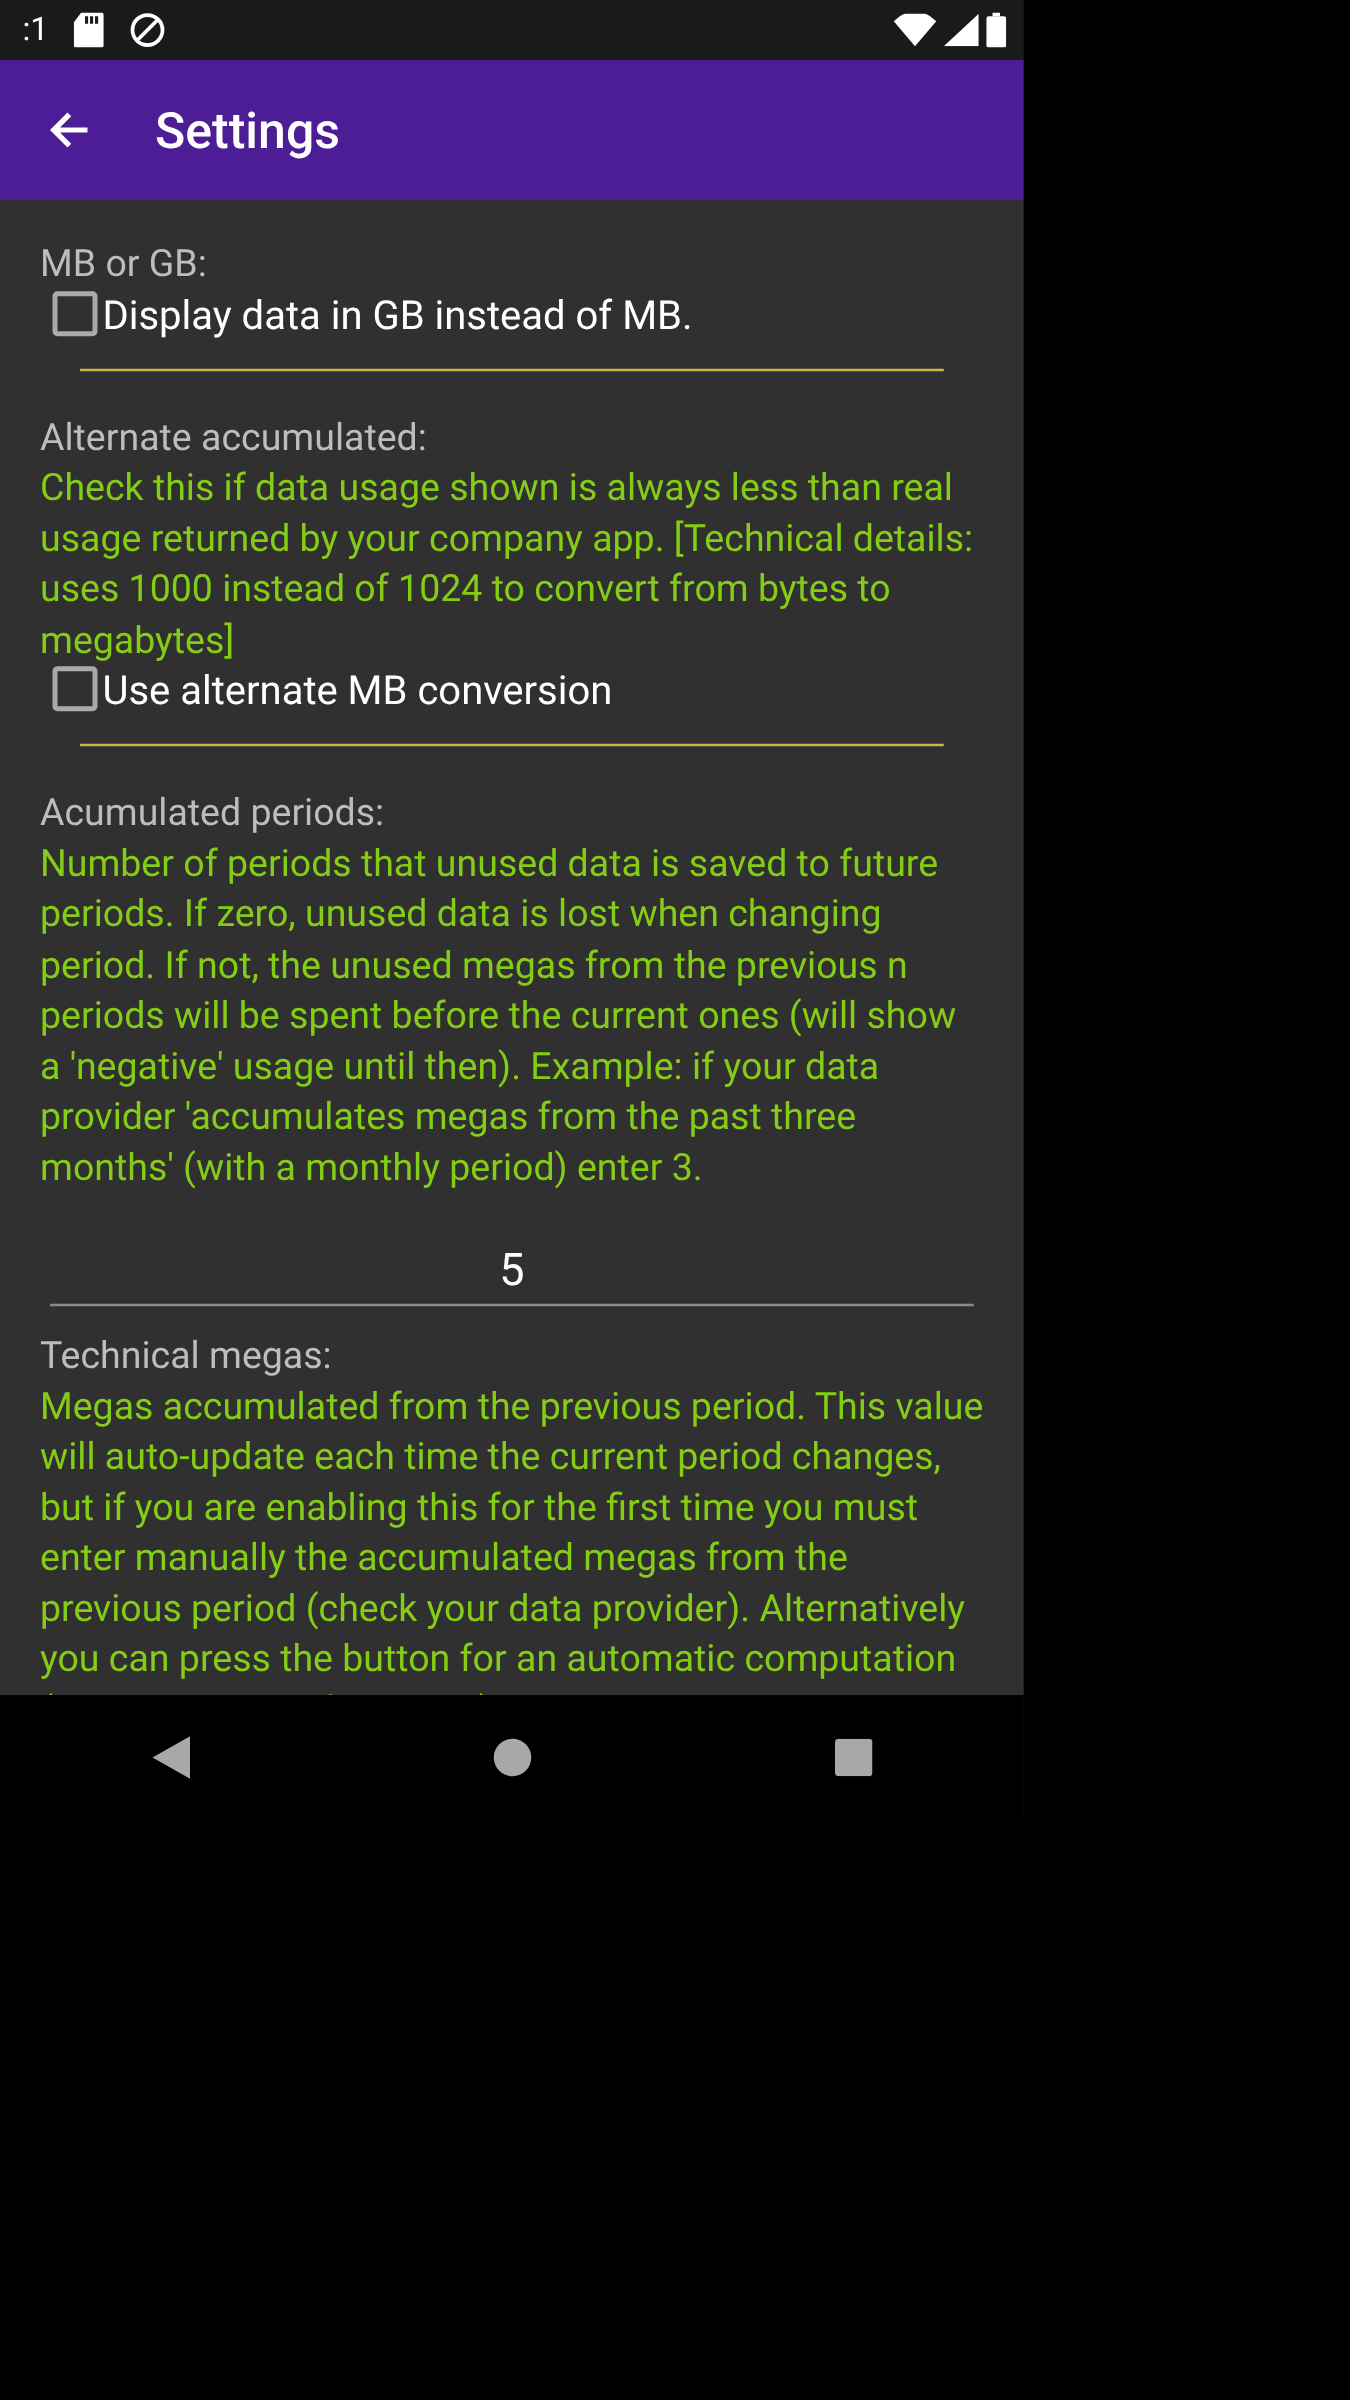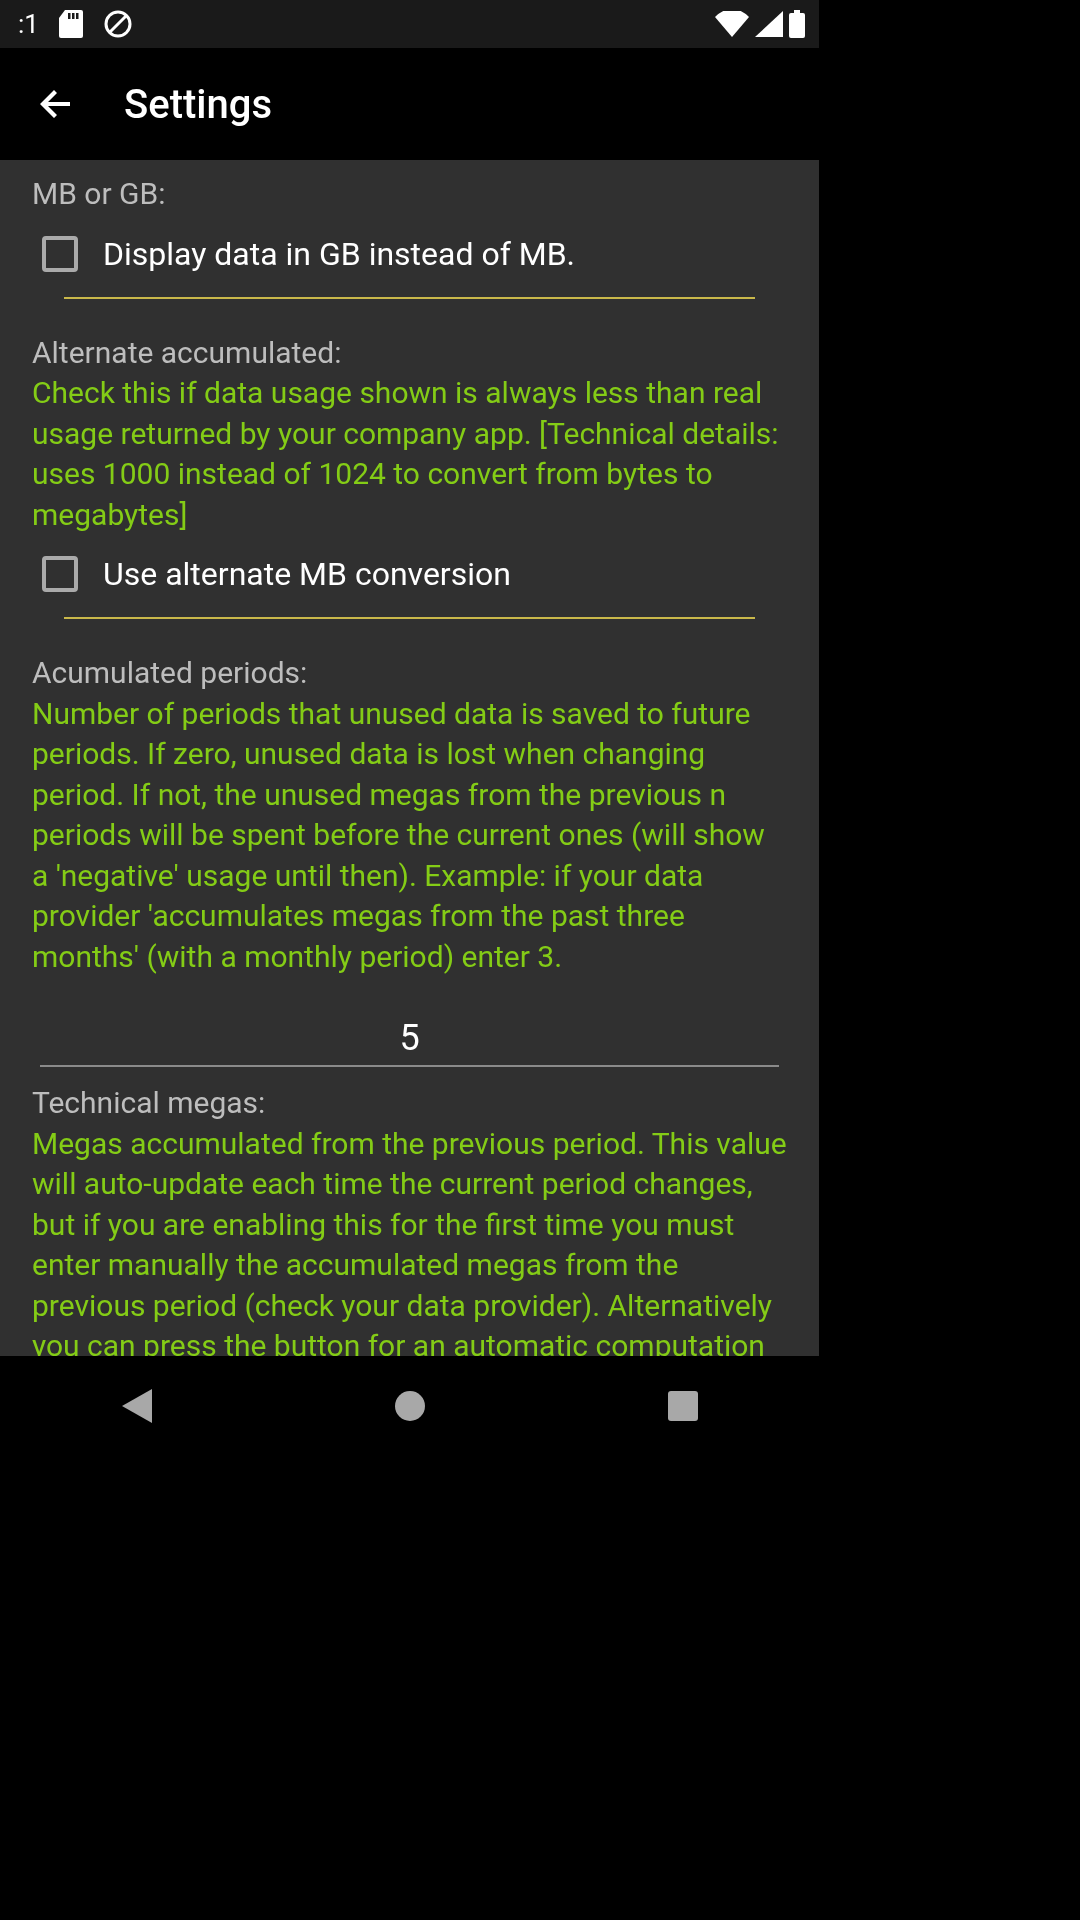--- a/index.html
+++ b/index.html
@@ -38,21 +38,21 @@
   .status-right {
     display: flex;
     align-items: center;
     gap: 6px;
   }
   .icon-svg { display: block; }
 
   
   .app-bar {
     height: 112px;
-    background: #000000;
+    background: #4c1d95;
     display: flex;
     align-items: center;
     padding: 0 16px;
   }
   .back-btn {
     width: 80px;
     height: 80px;
     display: flex;
     align-items: center;
     justify-content: center;
@@ -69,33 +69,31 @@
   .content {
     flex: 1;
     background: #303030;
     padding: 12px 32px 20px 32px;
     overflow: hidden;
   }
   .section-label {
     font-size: 30px;
     color: #bdbdbd;
     line-height: 1.35;
-    margin-top: 2px;
+    margin-top: 20px;
   }
   .section-desc {
     font-size: 30px;
     color: #84cc16;
     line-height: 1.35;
   }
   .checkbox-row {
     display: flex;
-    align-items: center;
-    margin-top: 20px;
     margin-bottom: 20px;
-    gap: 25px;
+    gap: 4px;
     padding-left: 10px;
   }
   .checkbox {
     width: 36px;
     height: 36px;
     border: 4px solid #aaaaaa;
     border-radius: 4px;
     flex-shrink: 0;
     cursor: pointer;
   }

